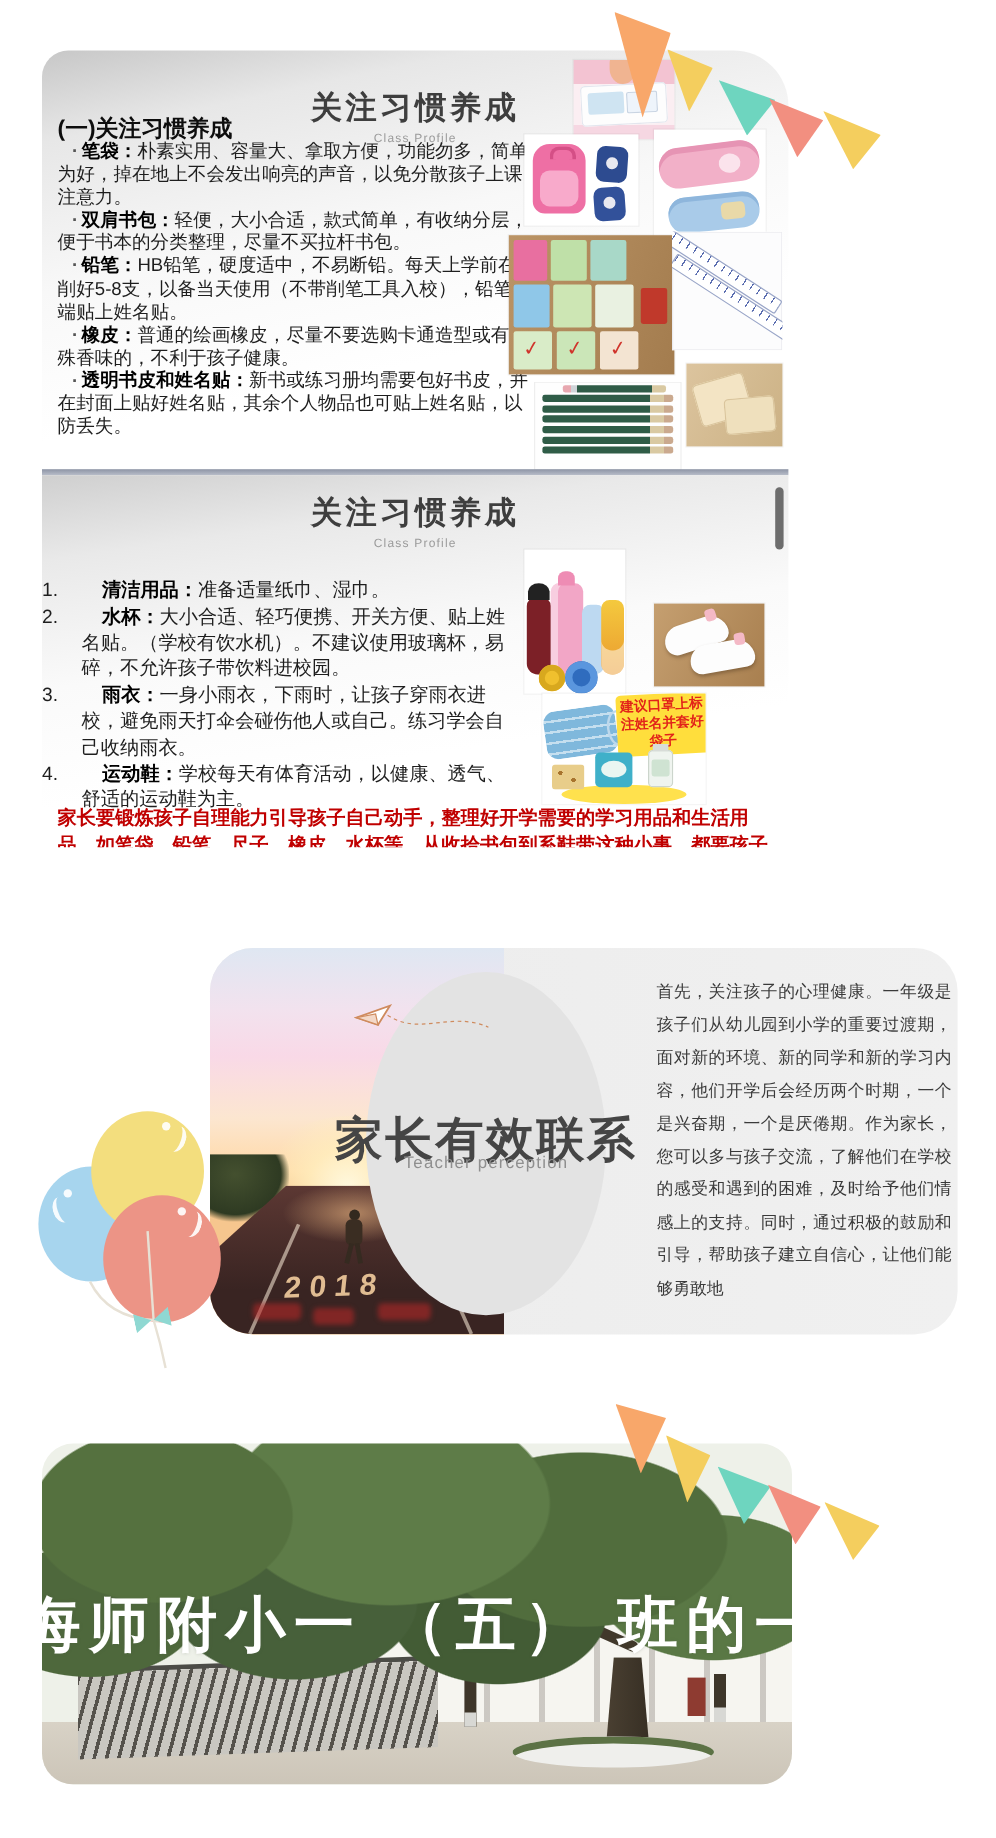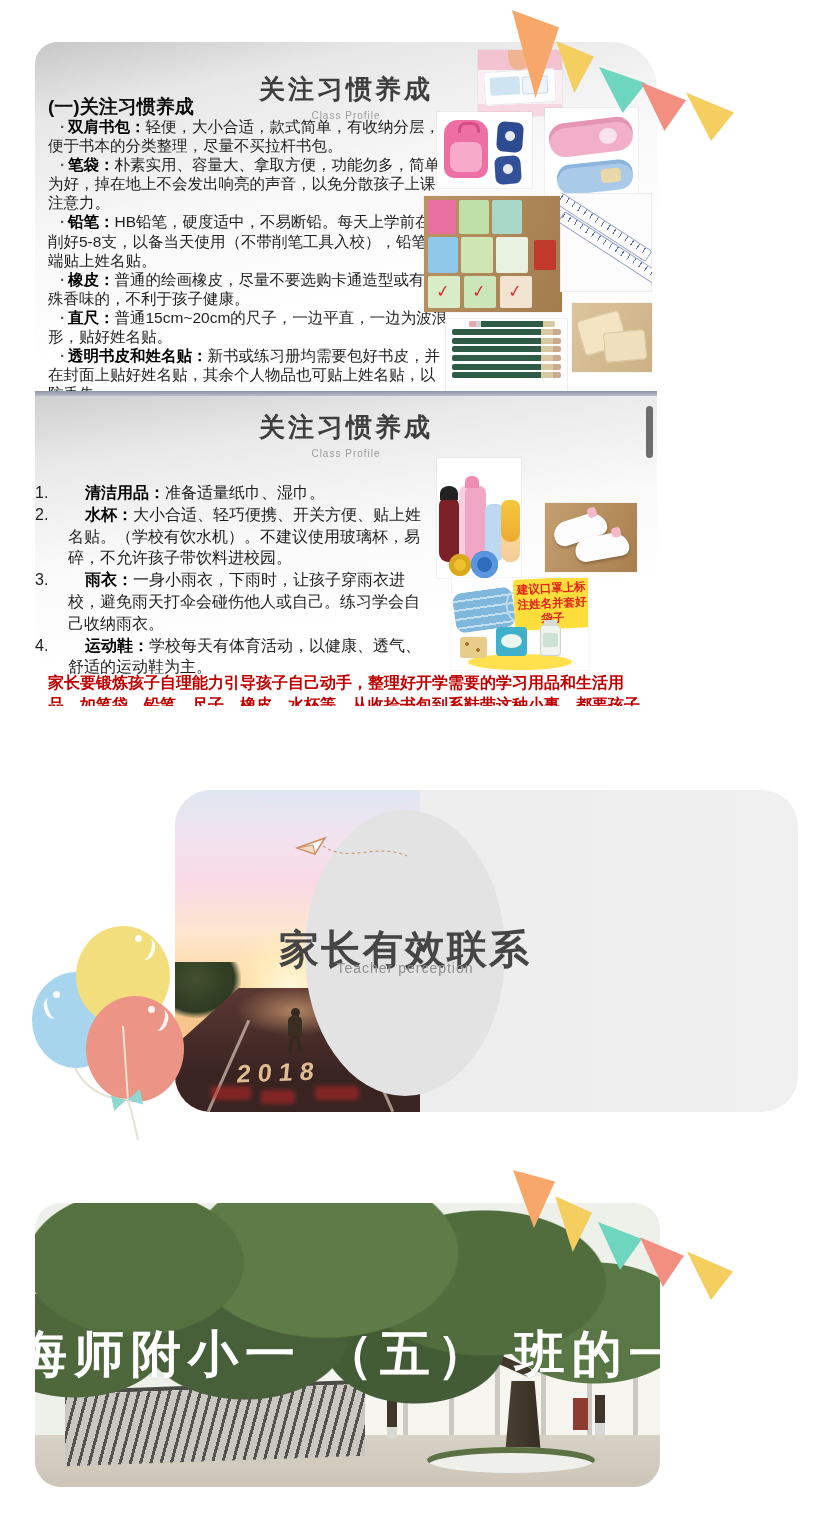--- a/index.html
+++ b/index.html
@@ -188,25 +188,24 @@
 
 <div id="page">
 
   <div class="abs" id="card1">
     <div class="abs slide-title" id="s1-titleblock">
       <div class="t">关注习惯养成</div>
       <div class="st">Class Profile</div>
     </div>
     <div class="abs" id="s1-heading">(一)关注习惯养成</div>
     <div class="abs" id="s1-list">
+      <p><b>笔袋：</b><span>朴素实用、容量大、拿取方便，功能勿多，简单为好，掉在地上不会发出响亮的声音，以免分散孩子上课注意力。</span></p>
       <p><b>双肩书包：</b><span>轻便，大小合适，款式简单，有收纳分层，便于书本的分类整理，尽量不买拉杆书包。</span></p>
-      <p><b>笔袋：</b><span>朴素实用、容量大、拿取方便，功能勿多，简单为好，掉在地上不会发出响亮的声音，以免分散孩子上课注意力。</span></p>
       <p><b>铅笔：</b><span>HB铅笔，硬度适中，不易断铅。每天上学前在家削好5-8支，以备当天使用（不带削笔工具入校），铅笔末端贴上姓名贴。</span></p>
       <p><b>橡皮：</b><span>普通的绘画橡皮，尽量不要选购卡通造型或有特殊香味的，不利于孩子健康。</span></p>
-      <p><b>直尺：</b><span>普通15cm~20cm的尺子，一边平直，一边为波浪形，贴好姓名贴。</span></p>
       <p><b>透明书皮和姓名贴：</b><span>新书或练习册均需要包好书皮，并在封面上贴好姓名贴，其余个人物品也可贴上姓名贴，以防丢失。</span></p>
     </div>
   </div>
 
   <div class="abs ph" id="img-box">
     <div class="hand"></div>
     <div class="tray"></div>
     <div class="bk1"></div>
     <div class="bk2"></div>
   </div>
@@ -336,20 +335,21 @@
     </div>
     <div class="abs" id="s3-ellipse"></div>
     <svg class="abs" id="plane" width="120" height="40" viewBox="0 0 120 40">
       <path d="M2,14 L30,4 L20,20 Z" fill="#fff" stroke="#cf8b5e" stroke-width="1.5"></path>
       <path d="M2,14 L20,20 L18,11 Z" fill="#f3d9c8" stroke="#cf8b5e" stroke-width="1"></path>
       <path d="M28,12 C55,30 80,8 112,22" fill="none" stroke="#cf8b5e" stroke-width="1" stroke-dasharray="3 3"></path>
     </svg>
     <div class="abs" id="s3-title">家长有效联系</div>
     <div class="abs" id="s3-subtitle">Teacher perception</div>
     <div class="abs" id="s3-text">
+      <p>首先，关注孩子的心理健康。一年级是孩子们从幼儿园到小学的重要过渡期，面对新的环境、新的同学和新的学习内容，他们开学后会经历两个时期，一个是兴奋期，一个是厌倦期。作为家长，您可以多与孩子交流，了解他们在学校的感受和遇到的困难，及时给予他们情感上的支持。同时，通过积极的鼓励和引导，帮助孩子建立自信心，让他们能够勇敢地</p>
     </div>
   </div>
 
   <div>
     <div class="balloon" id="bal-blue"></div>
     <div class="balloon" id="bal-yellow"></div>
     <div class="balloon" id="bal-coral"></div>
     <svg class="abs" style="left:20px;top:900px;" width="160" height="250" viewBox="0 0 160 250">
       <path d="M55,168 Q70,198 108,200" fill="none" stroke="#e7e1d5" stroke-width="2"></path>
       <path d="M103,126 Q106,170 108,200" fill="none" stroke="#e7e1d5" stroke-width="2"></path>

